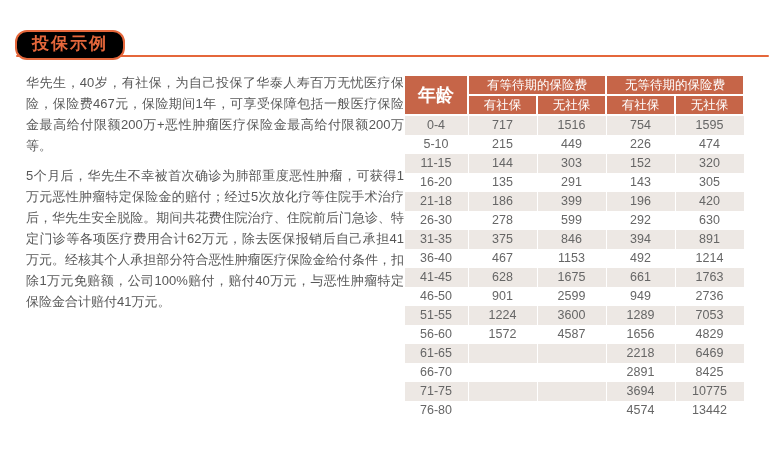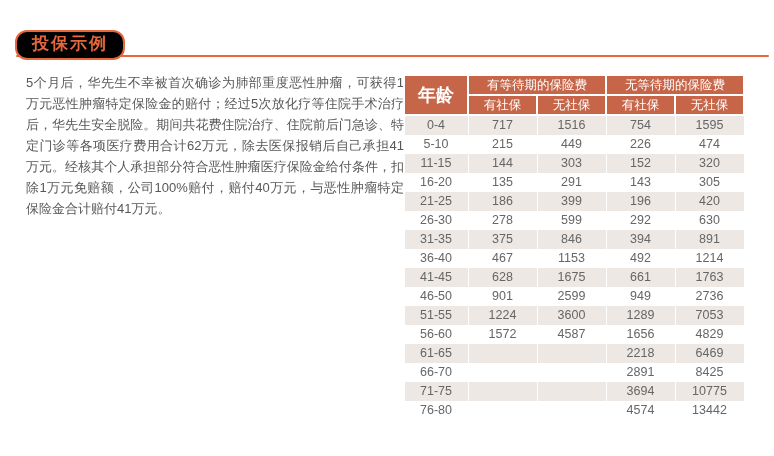--- a/index.html
+++ b/index.html
@@ -56,20 +56,21 @@
 <body>
 
 <div class="page">
 
   <div class="title-rule"></div>
   <div class="title-tab">
     <span>投保示例</span>
   </div>
 
   <div class="left-col">
+    <p>华先生，40岁，有社保，为自己投保了华泰人寿百万无忧医疗保险，保险费467元，保险期间1年，可享受保障包括一般医疗保险金最高给付限额200万+恶性肿瘤医疗保险金最高给付限额200万等。</p>
     <p>5个月后，华先生不幸被首次确诊为肺部重度恶性肿瘤，可获得1万元恶性肿瘤特定保险金的赔付；经过5次放化疗等住院手术治疗后，华先生安全脱险。期间共花费住院治疗、住院前后门急诊、特定门诊等各项医疗费用合计62万元，除去医保报销后自己承担41万元。经核其个人承担部分符合恶性肿瘤医疗保险金给付条件，扣除1万元免赔额，公司100%赔付，赔付40万元，与恶性肿瘤特定保险金合计赔付41万元。</p>
   </div>
 
   <div class="right-col">
     <table class="rate">
       <colgroup>
         <col style="width:64px">
         <col style="width:69px">
         <col style="width:69px">
         <col style="width:69px">
@@ -111,21 +112,21 @@
             <td>320</td>
           </tr>
           <tr>
             <td>16-20</td>
             <td>135</td>
             <td>291</td>
             <td>143</td>
             <td>305</td>
           </tr>
           <tr>
-            <td>21-25</td>
+            <td>21-18</td>
             <td>186</td>
             <td>399</td>
             <td>196</td>
             <td>420</td>
           </tr>
           <tr>
             <td>26-30</td>
             <td>278</td>
             <td>599</td>
             <td>292</td>

